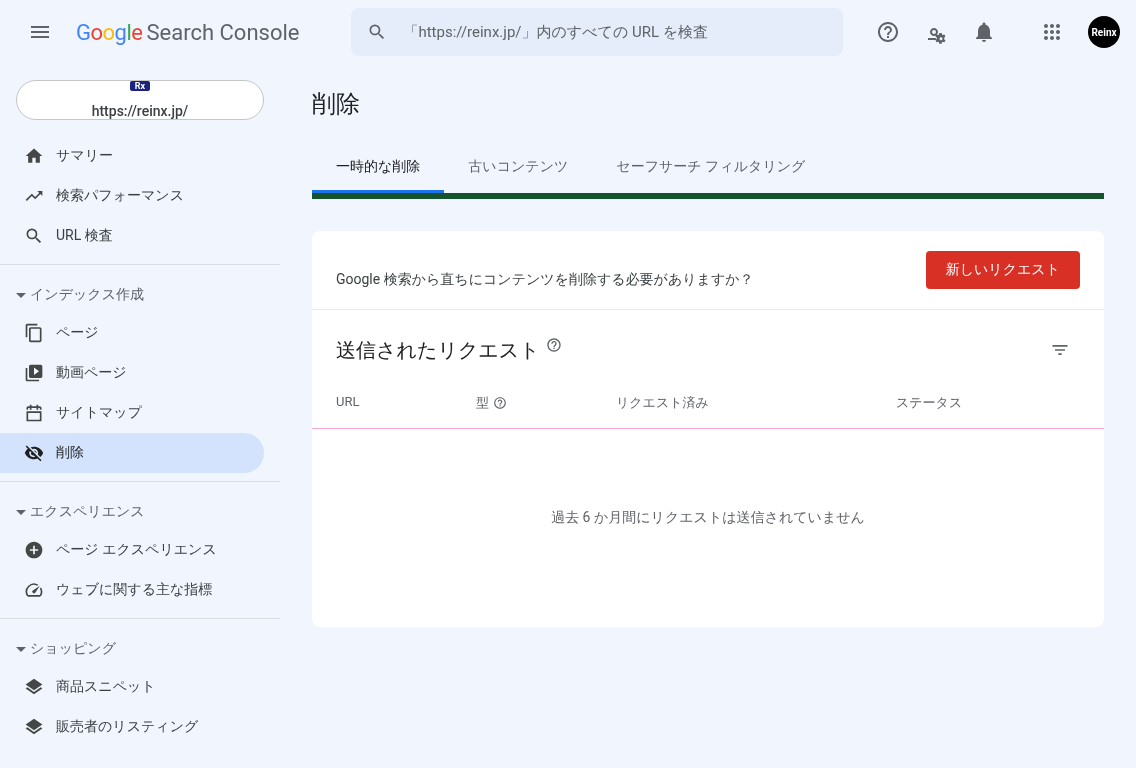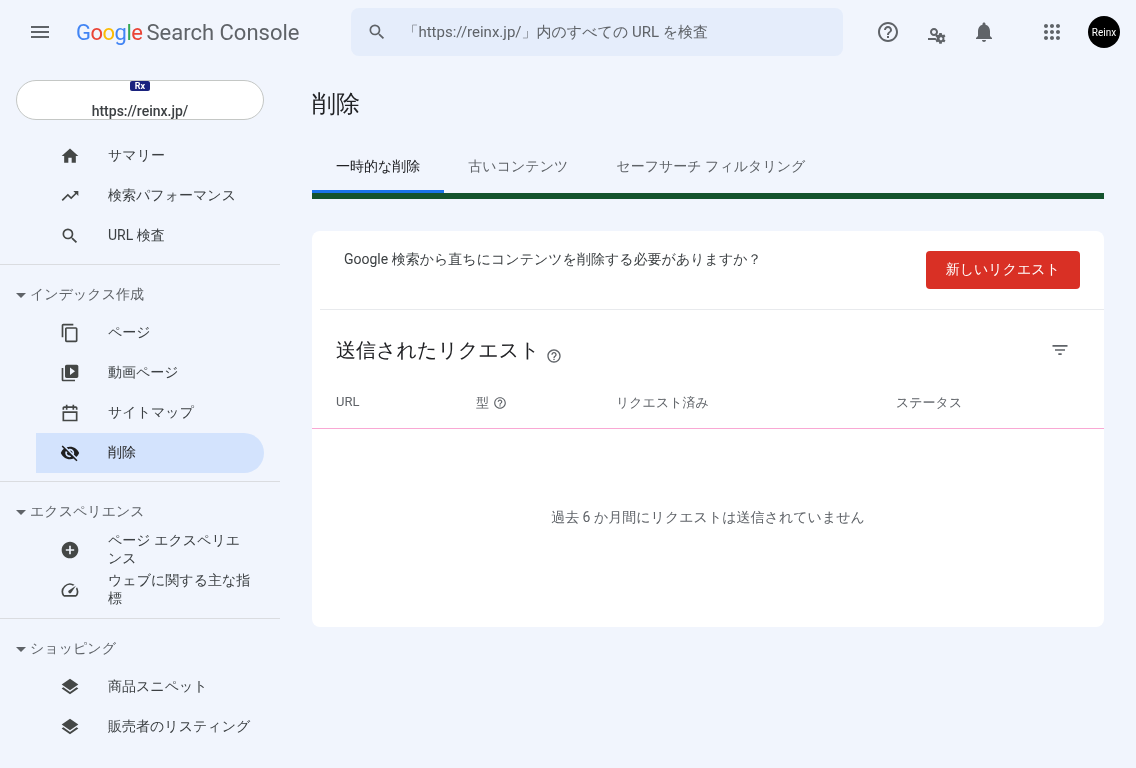--- a/index.html
+++ b/index.html
@@ -9,48 +9,48 @@
 .menu-btn { width: 48px; height: 48px; display: flex; align-items: center; justify-content: center; border-radius: 50%; cursor: pointer; }
 .logo-wrap { display: flex; align-items: center; gap: 4px; }
 .google-logo { font-size: 22px; font-weight: 400; letter-spacing: -0.5px; }
 .g-b { color: #4285f4; } .g-r { color: #ea4335; } .g-y { color: #fbbc05; } .g-g { color: #34a853; }
 .sc-text { font-size: 22px; color: #5f6368; font-weight: 400; }
 .search-wrap { flex: 1; max-width: 492px; margin-left: 40px; }
 .search-box { display: flex; align-items: center; background: #e5edfb; border-radius: 8px; height: 48px; padding: 0 16px; gap: 16px; }
 .search-placeholder { color: #5f6368; font-size: 15px; }
 .header-actions { display: flex; align-items: center; gap: 8px; margin-left: auto; }
 .icon-btn { width: 40px; height: 40px; display: flex; align-items: center; justify-content: center; border-radius: 50%; cursor: pointer; }
-.avatar { width: 32px; height: 32px; border-radius: 50%; background: #000; color: #fff; display: flex; align-items: center; justify-content: center; font-size: 10px; font-weight: 400; margin-left: 8px; }
+.avatar { width: 32px; height: 32px; border-radius: 50%; background: #000; color: #fff; display: flex; align-items: center; justify-content: center; font-size: 10px; font-weight: 700; margin-left: 8px; }
 
 .body { display: flex; height: calc(100vh - 64px); }
 
 .sidebar { width: 280px; padding: 8px 0; overflow-y: auto; }
 .property-selector { margin: 8px 16px 16px; border: 1px solid #c4c7c5; border-radius: 24px; height: 40px; display: flex; align-items: center; padding: 0 12px; gap: 12px; cursor: pointer; background: #fff; flex-direction: column; }
 .prop-favicon { width: 20px; height: 20px; background: #1a237e; border-radius: 2px; display: flex; align-items: center; justify-content: center; color: #fff; font-size: 9px; font-weight: bold; }
 .prop-url { flex: 1; color: #3c4043; font-weight: 500; }
-.nav-item { display: flex; align-items: center; height: 40px; padding: 0 12px 0 24px; gap: 28px; cursor: pointer; border-radius: 0 20px 20px 0; margin-right: 16px; color: #3c4043; margin-left: 36px; }
+.nav-item { display: flex; align-items: center; height: 40px; padding: 0 12px 0 24px; gap: 12px; cursor: pointer; border-radius: 0 20px 20px 0; margin-right: 16px; color: #3c4043; }
 .nav-item.active { background: #d3e3fd; color: #1f1f1f; }
 .nav-item .nav-icon { width: 20px; height: 20px; display: flex; align-items: center; justify-content: center; color: #444746; }
 .nav-item.active .nav-icon { color: #1f1f1f; }
 .nav-section { display: flex; align-items: center; height: 36px; padding: 0 12px 0 16px; gap: 4px; cursor: pointer; color: #5f6368; font-size: 14px; margin-top: 12px; }
 .nav-divider { border-top: 1px solid #dadce0; margin: 8px 0; }
 
 .main { flex: 1; padding: 24px 32px; overflow-y: auto; }
 .page-title { font-size: 24px; color: #202124; font-weight: 400; margin-bottom: 24px; }
 .tabs { display: flex; border-bottom: 6px solid #14532d; margin-bottom: 32px; }
 .tab { padding: 14px 24px; color: #5f6368; font-weight: 500; cursor: pointer; border-bottom: 3px solid transparent; font-size: 14px; }
 .tab.active { color: #202124; border-bottom-color: #1a73e8; }
 
 .card { background: #fff; border-radius: 8px; overflow: hidden; }
-.card-header { display: flex; align-items: flex-start; justify-content: space-between; padding: 20px 24px; border-bottom: 1px solid #e8eaed; margin-left: 8px; }
+.card-header { display: flex; align-items: flex-end; justify-content: space-between; padding: 20px 24px; border-bottom: 1px solid #e8eaed; }
 .card-header-text { color: #3c4043; font-size: 14px; }
 .primary-btn { background: #d93025; color: #fff; border: none; padding: 10px 20px; border-radius: 4px; font-size: 14px; font-weight: 500; cursor: pointer; }
 
 .card-subheader { display: flex; align-items: center; justify-content: space-between; padding: 20px 24px 8px; }
-.card-subtitle { font-size: 20px; color: #202124; display: flex; align-items: flex-end; gap: 6px; }
+.card-subtitle { font-size: 20px; color: #202124; display: flex; align-items: flex-start; gap: 6px; }
 .help-icon { width: 16px; height: 16px; color: #5f6368; }
 
 .table-head { display: flex; padding: 16px 24px; color: #5f6368; font-size: 13px; border-bottom: 1px solid #f9a8d4; }
 .col-url { flex: 0 0 140px; }
 .col-type { flex: 0 0 140px; display: flex; align-items: center; gap: 4px; }
 .col-req { flex: 0 0 280px; }
 .col-status { flex: 1; }
 
 .empty-state { text-align: center; padding: 80px 24px 100px; color: #5f6368; font-size: 14px; }
 

